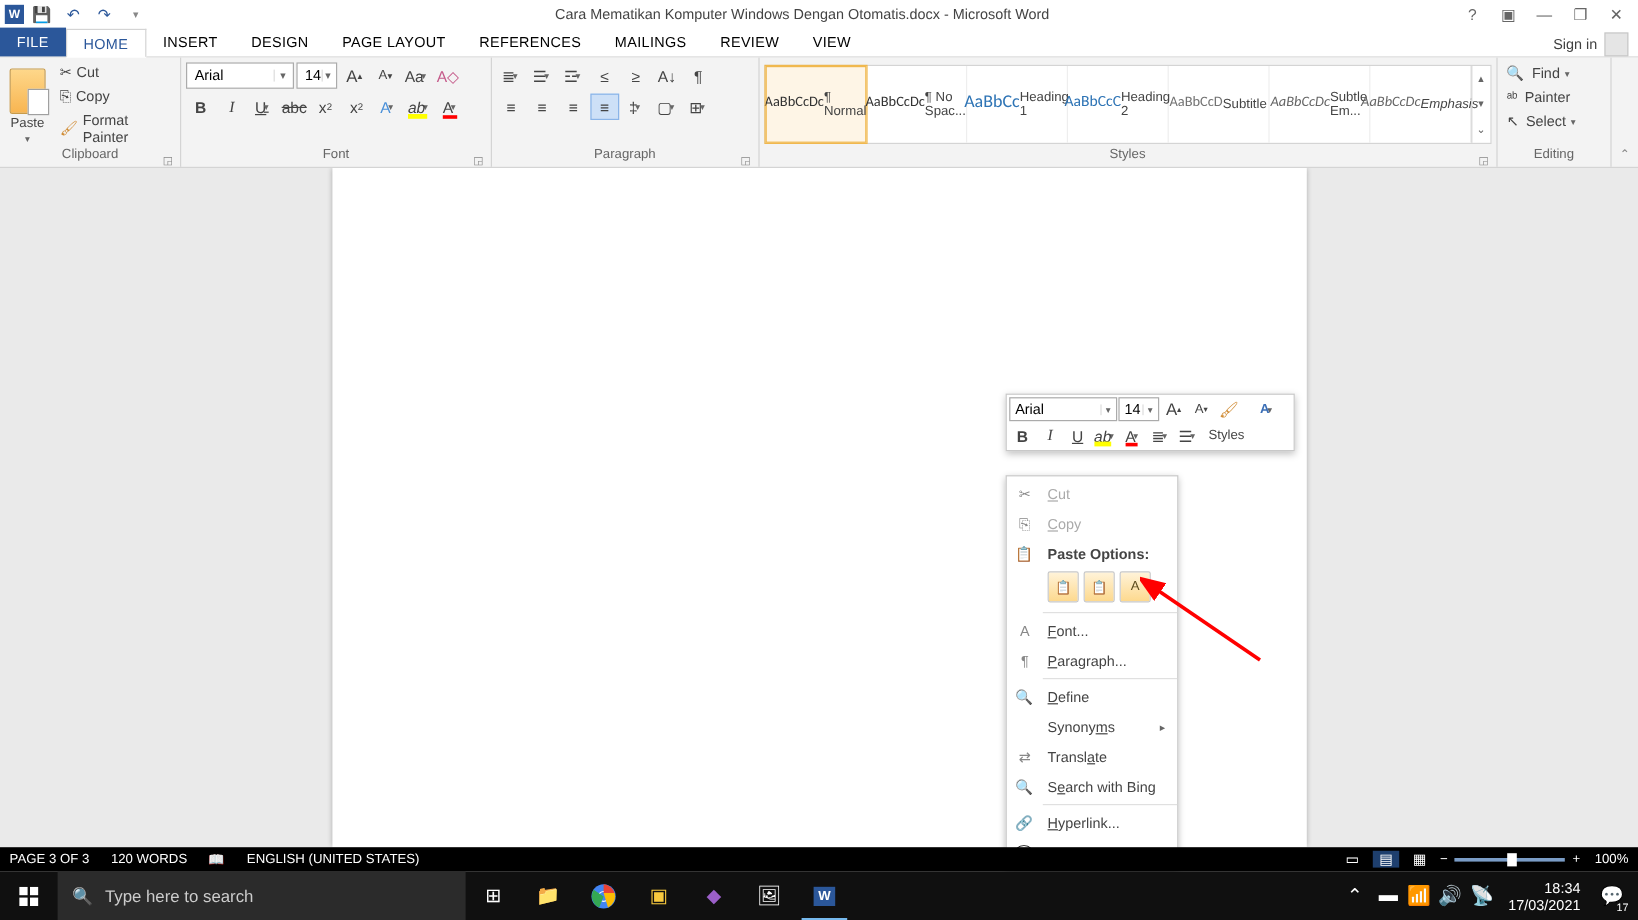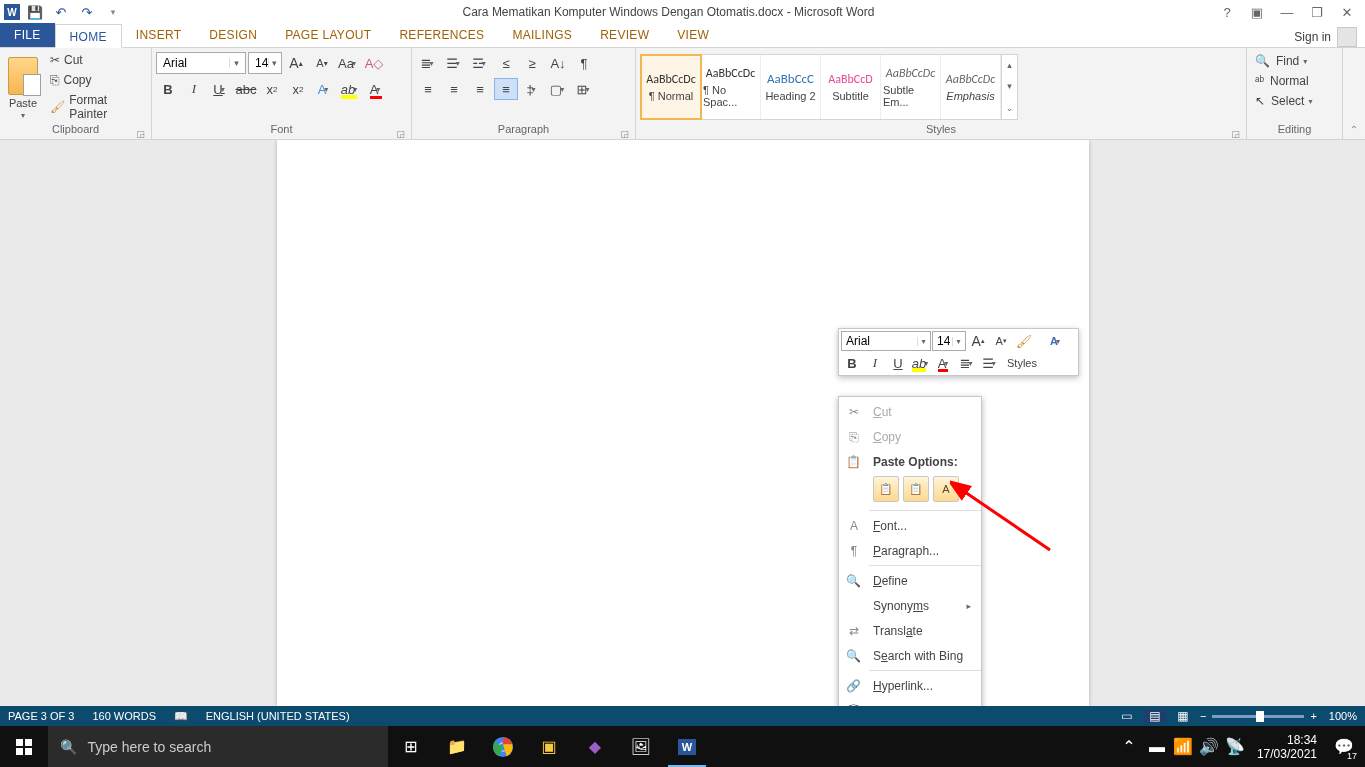--- a/index.html
+++ b/index.html
@@ -9,21 +9,21 @@
 .titlebar { height:24px; background:#fff; display:flex; align-items:center; padding:0 4px; font-size:12px; color:#444; }
 .titlebar .qat { display:flex; align-items:center; gap:4px; }
 .titlebar .app-icon { width:16px; height:16px; background:#2b579a; display:flex; align-items:center; justify-content:center; color:#fff; font-size:10px; font-weight:bold; }
 .titlebar .ic { width:22px; text-align:center; font-size:13px; color:#555; }
 .titlebar .doc-title { flex:1; text-align:center; font-size:12px; color:#444; }
 .titlebar .winbtns { display:flex; align-items:center; gap:2px; }
 .titlebar .winbtns span { width:28px; text-align:center; font-size:13px; color:#666; }
 
 
 .tabrow { height:24px; background:#fff; display:flex; align-items:flex-end; border-bottom:1px solid #d4d4d4; }
-.tab { padding:0 14px; height:24px; line-height:24px; font-size:12px; color:#a16207; text-transform:uppercase; letter-spacing:.3px; cursor:default; }
+.tab { padding:0 14px; height:24px; line-height:24px; font-size:12px; color:#000000; text-transform:uppercase; letter-spacing:.3px; cursor:default; }
 .tab.file { background:#2b579a; color:#fff; }
 .tab.active { background:#fff; color:#2b579a; border:1px solid #d4d4d4; border-bottom:1px solid #fff; position:relative; top:1px; }
 .signin-area { margin-left:auto; padding-right:8px; display:flex; align-items:center; gap:6px; font-size:12px; color:#404040; }
 .avatar { width:20px; height:20px; background:#e5e5e5; border:1px solid #c8c8c8; }
 
 
 .ribbon { height:92px; background:#f3f3f3; border-bottom:1px solid #d4d4d4; display:flex; }
 .group { border-right:1px solid #d4d4d4; display:flex; flex-direction:column; padding:2px 4px 0 4px; }
 .group .body { flex:1; display:flex; align-items:center; }
 .group .label { height:16px; font-size:11px; color:#666; text-align:center; position:relative; }
@@ -41,21 +41,21 @@
 .combo { height:22px; border:1px solid #ababab; background:#fff; display:flex; align-items:center; font-size:12px; padding:0 2px 0 6px; }
 .combo .arrow { width:14px; text-align:center; font-size:9px; color:#666; border-left:1px solid #ddd; }
 .fontname { width:90px; }
 .fontsize { width:34px; }
 .ic-sm { width:24px; height:22px; display:flex; align-items:center; justify-content:center; font-size:13px; color:#444; }
 .ic-sm.sel { background:#cde0f7; border:1px solid #8ab4e8; }
 .drop-arrow { font-size:8px; color:#666; margin-left:-2px; padding-right:2px; }
 
 
 .style-gallery { display:flex; border:1px solid #d4d4d4; background:#fff; height:66px; }
-.style-item { width:60px; display:flex; flex-direction:column; align-items:center; justify-content:center; border-right:1px solid #eee; font-size:11px; color:#444; padding:2px; }
+.style-item { width:84px; display:flex; flex-direction:row; align-items:center; justify-content:center; border-right:1px solid #eee; font-size:11px; color:#444; padding:2px; }
 .style-item.sel { border:1px solid #f0b84e; background:#fef5e6; outline:1px solid #f0b84e; }
 .style-item .preview { font-family:Calibri,sans-serif; color:#333; margin-bottom:4px; white-space:nowrap; }
 .style-scroll { width:16px; display:flex; flex-direction:column; border-left:1px solid #d4d4d4; }
 .style-scroll span { flex:1; display:flex; align-items:center; justify-content:center; font-size:9px; color:#666; }
 
 
 .editing-btn { display:flex; align-items:center; gap:6px; font-size:12px; color:#444; padding:2px 4px; }
 
 
 .doc-area { position:absolute; top:140px; left:0; right:0; bottom:61px; background:#eaeaea; overflow:hidden; display:flex; justify-content:center; }
@@ -79,21 +79,21 @@
 .ctx .mi .sub { font-size:9px; color:#666; }
 .ctx .sep { height:1px; background:#e0e0e0; margin:2px 0 2px 30px; }
 .ctx .paste-row { display:flex; gap:4px; padding:2px 0 6px 34px; }
 .ctx .paste-row .po { width:26px; height:26px; border:1px solid #c8c8c8; background:linear-gradient(#fff3d9,#fdd98e); display:flex; align-items:center; justify-content:center; font-size:11px; color:#5a4a1c; border-radius:2px; }
 .ctx .heading { font-weight:bold; }
 
 
 .red-arrow { position:absolute; pointer-events:none; }
 
 
-.status { position:absolute; left:0; right:0; bottom:41px; height:20px; background:#0c4a6e; color:#fff; font-size:11px; display:flex; align-items:center; padding:0 8px; gap:18px; }
+.status { position:absolute; left:0; right:0; bottom:41px; height:20px; background:#000000; color:#fff; font-size:11px; display:flex; align-items:center; padding:0 8px; gap:18px; }
 .status .right { margin-left:auto; display:flex; align-items:center; gap:6px; }
 .status .zoom-slider { width:92px; height:3px; background:#7a9cc6; position:relative; }
 .status .zoom-slider .thumb { position:absolute; top:-4px; left:44px; width:8px; height:11px; background:#fff; }
 .status .vic { width:22px; text-align:center; font-size:12px; }
 .status .vic.sel { background:#1e3f6e; }
 
 
 .taskbar { position:absolute; left:0; right:0; bottom:0; height:41px; background:#101010; display:flex; align-items:center; color:#fff; }
 .taskbar .start { width:48px; height:41px; display:flex; align-items:center; justify-content:center; font-size:15px; }
 .taskbar .search { width:340px; height:41px; background:#2b2b2b; display:flex; align-items:center; gap:10px; padding:0 12px; color:#ccc; font-size:14px; }
@@ -238,25 +238,29 @@
 
       <div class="style-item sel">
             <div class="preview" style="font-size: 12px; color: rgb(51, 51, 51);">AaBbCcDc</div>
             <div style="font-size: 11px;">¶ Normal</div>
           </div>
           <div class="style-item">
             <div class="preview" style="font-size: 12px; color: rgb(51, 51, 51);">AaBbCcDc</div>
             <div style="font-size: 11px;">¶ No Spac...</div>
           </div>
           <div class="style-item">
+            <div class="preview" style="font-size: 15px; color: rgb(46, 116, 181);">AaBbCc</div>
+            <div style="font-size: 11px;">Heading 1</div>
+          </div>
+          <div class="style-item">
             <div class="preview" style="font-size: 13px; color: rgb(46, 116, 181);">AaBbCcC</div>
             <div style="font-size: 11px;">Heading 2</div>
           </div>
           <div class="style-item">
-            <div class="preview" style="font-size: 12px; color: #ec4899;">AaBbCcD</div>
+            <div class="preview" style="font-size: 12px; color: #737373;">AaBbCcD</div>
             <div style="font-size: 11px;">Subtitle</div>
           </div>
           <div class="style-item">
             <div class="preview" style="font-size: 12px; color: rgb(102, 102, 102); font-style: italic;">AaBbCcDc</div>
             <div style="font-size: 11px;">Subtle Em...</div>
           </div>
           <div class="style-item">
             <div class="preview" style="font-size: 12px; color: rgb(102, 102, 102); font-style: italic;">AaBbCcDc</div>
             <div style="font-size: 11px; font-style: italic;">Emphasis</div>
           </div>
@@ -272,21 +276,21 @@
 
   <div class="group" style="width:96px">
     <div class="body vstack" style="align-items:flex-start;gap:2px;padding-top:2px">
       <div class="editing-btn">
           <span>🔍</span>
           <span>Find</span>
           <span class="drop-arrow">▾</span>
         </div>
       <div class="editing-btn">
           <span>ᵃᵇ</span>
-          <span>Normal</span>
+          <span>Painter</span>
         </div>
       <div class="editing-btn">
           <span>↖</span>
           <span>Select</span>
           <span class="drop-arrow">▾</span>
         </div>
     </div>
     <div class="label"><span>Editing</span></div>
   </div>
   <div style="width:22px;display:flex;align-items:flex-end;justify-content:center;padding-bottom:4px;color:#888;font-size:10px">⌃</div>
@@ -398,21 +402,21 @@
   <defs>
       <marker id="ah" markerWidth="10" markerHeight="10" refX="2" refY="3" orient="auto">
         <path d="M0,0 L0,6 L8,3 z" fill="#ff0000"></path>
       </marker>
     </defs>
   <line x1="100" y1="70" x2="12" y2="10" stroke="#ff0000" stroke-width="3" marker-end="url(#ah)"></line>
 </svg>
 
 <div class="status">
   <span>PAGE 3 OF 3</span>
-  <span>160 WORDS</span>
+  <span>120 WORDS</span>
   <span>📖</span>
   <span>ENGLISH (UNITED STATES)</span>
   <div class="right">
     <span class="vic">▭</span>
     <span class="vic sel">▤</span>
     <span class="vic">▦</span>
     <span>−</span>
     <div class="zoom-slider">
         <div class="thumb"></div>
       </div>

